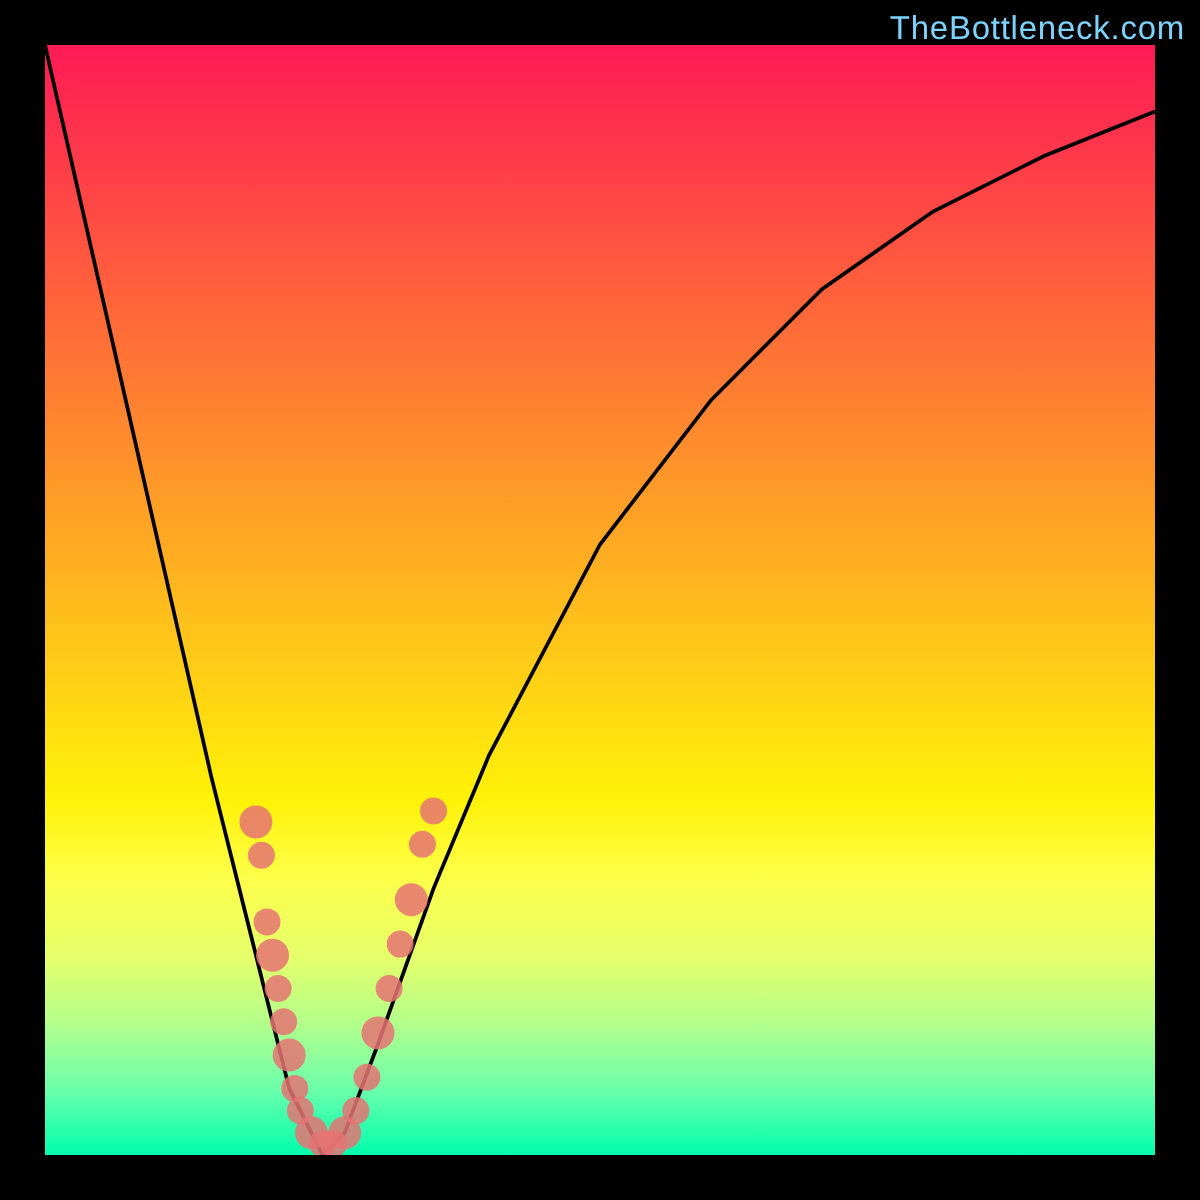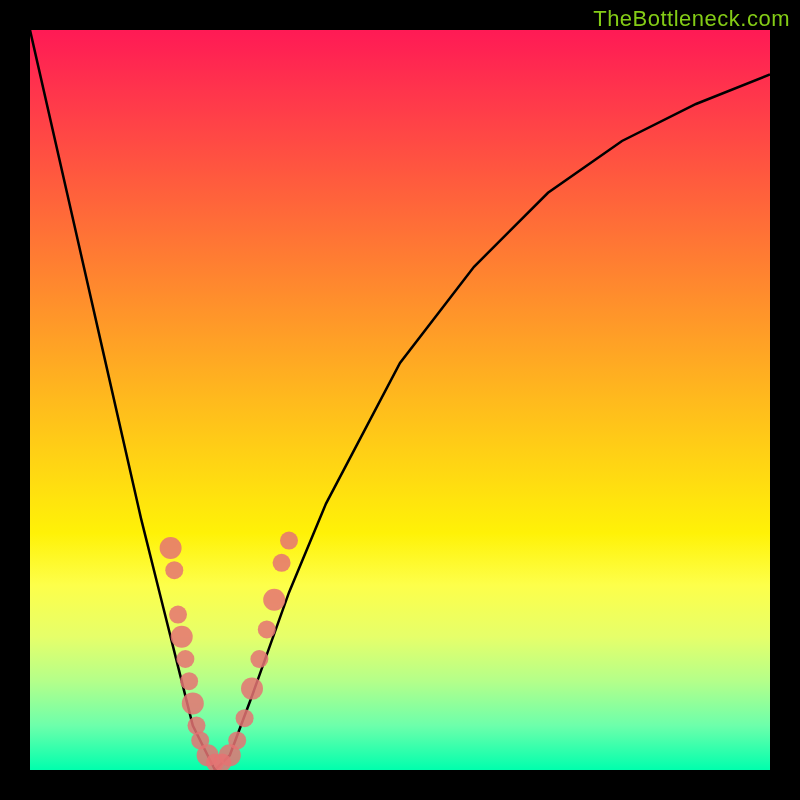--- a/index.html
+++ b/index.html
@@ -8,21 +8,21 @@
     height: 800px;
     background: #000;
     position: relative;
     overflow: hidden;
     font-family: Arial, sans-serif;
   }
   .watermark {
     position: absolute;
     top: 6px;
     right: 10px;
-    color: #84cc16;
+    color: #7dd3fc;
     font-size: 22px;
     font-weight: 500;
     z-index: 10;
     letter-spacing: 0.5px;
   }
   .plot-area {
     position: absolute;
     left: 30px;
     top: 30px;
     width: 740px;

